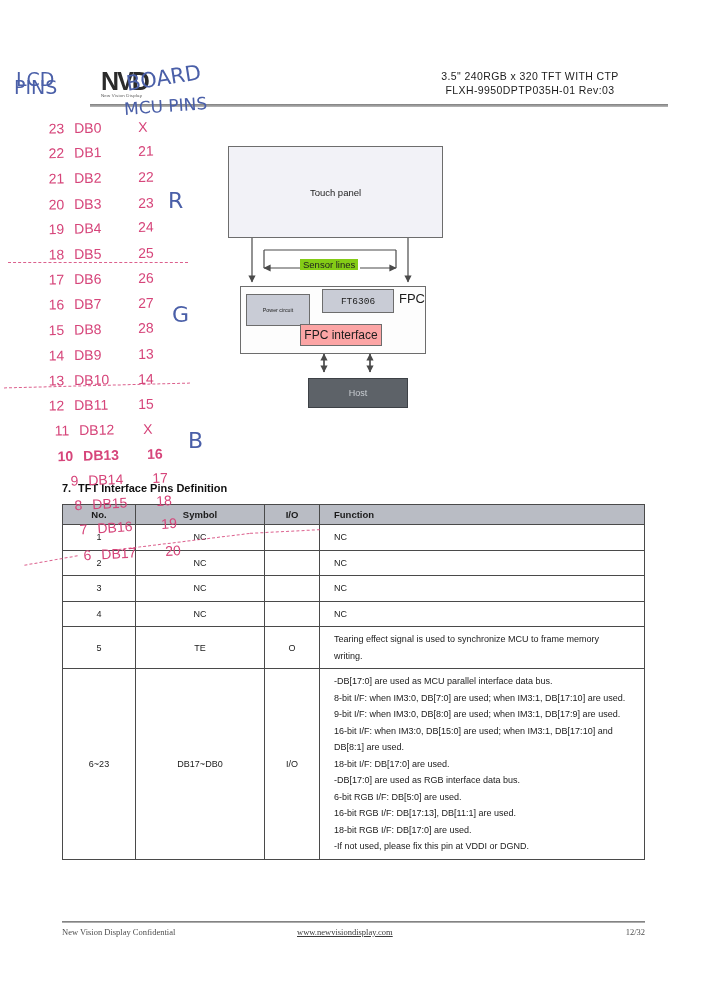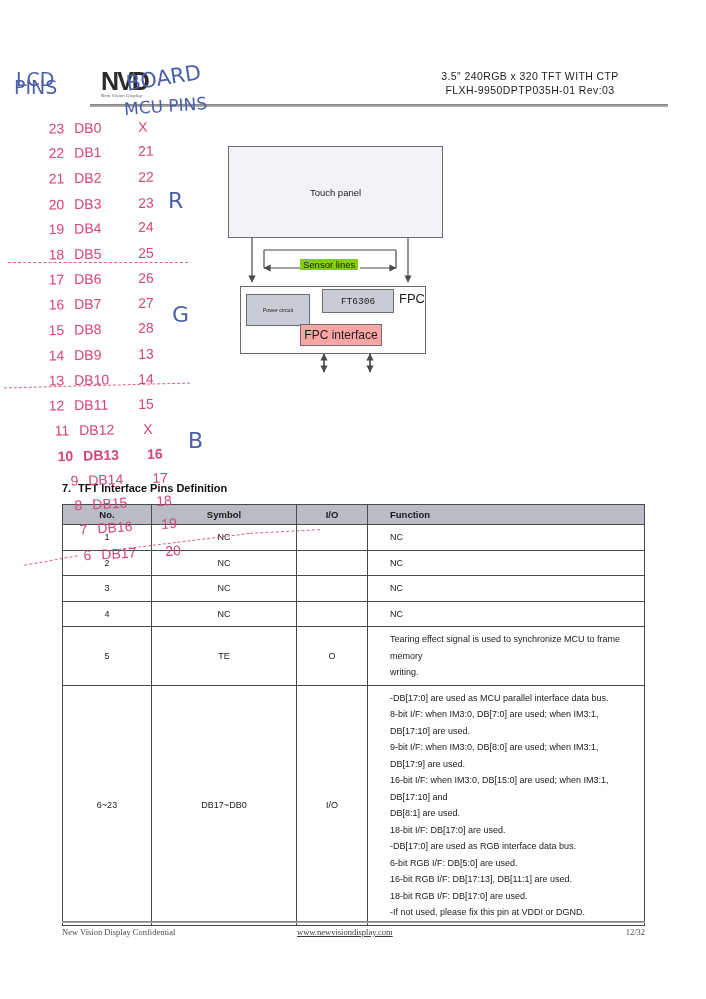--- a/index.html
+++ b/index.html
@@ -31,21 +31,21 @@
   #host{left:80px;top:232px;width:100px;height:30px;background:#5d6268;border-color:#3d4146;
     color:#c9cdd2;font-size:9px;}
   #sensor-label{position:absolute;left:72px;top:113px;font-size:9.5px;color:#1d1d1d;
     background:#84cc16;padding:0 3px;}
 
   
   #sec-title{position:absolute;left:78px;top:482px;font-size:11px;font-weight:bold;color:#111;}
   #sec-num{position:absolute;left:62px;top:482px;font-size:11px;font-weight:bold;color:#111;}
   #tbl{position:absolute;left:62px;top:504px;width:583px;border-collapse:collapse;
     font-size:9px;color:#1a1a1a;}
-  #tbl td,#tbl th{border:1px solid #4a4a4a;padding:4px 22px;vertical-align:middle;}
+  #tbl td,#tbl th{border:1px solid #4a4a4a;padding:4px 14px;vertical-align:middle;}
   #tbl thead th{background:#b9bcc4;font-weight:bold;font-size:9.5px;text-align:left;}
   #tbl th.c,#tbl td.c{text-align:center;}
   .col-no{width:44px;}
   .col-sym{width:100px;}
   .col-io{width:26px;}
   .fn-line{display:block;line-height:16.5px;}
   td.fnbig{padding-top:9px;padding-bottom:9px;}
 
   
   #ftr-rule{position:absolute;left:62px;top:921px;width:583px;height:2px;
@@ -117,20 +117,23 @@
     <div class="box" id="fpc-outer"></div>
     <div id="fpc-label">FPC</div>
     <div class="box" id="power-circuit">
       <span>Power circuit</span>
     </div>
     <div class="box" id="ft6306">
       <span>FT6306</span>
     </div>
     <div class="box" id="fpc-interface">
       <span>FPC interface</span>
+    </div>
+    <div class="box" id="host">
+      <span>Host</span>
     </div>
   </div>
 
   <div id="sec-num">7.</div>
   <div id="sec-title">TFT Interface Pins Definition</div>
 
   <table id="tbl">
     <thead>
       <tr>
         <th class="c col-no">No.</th>

